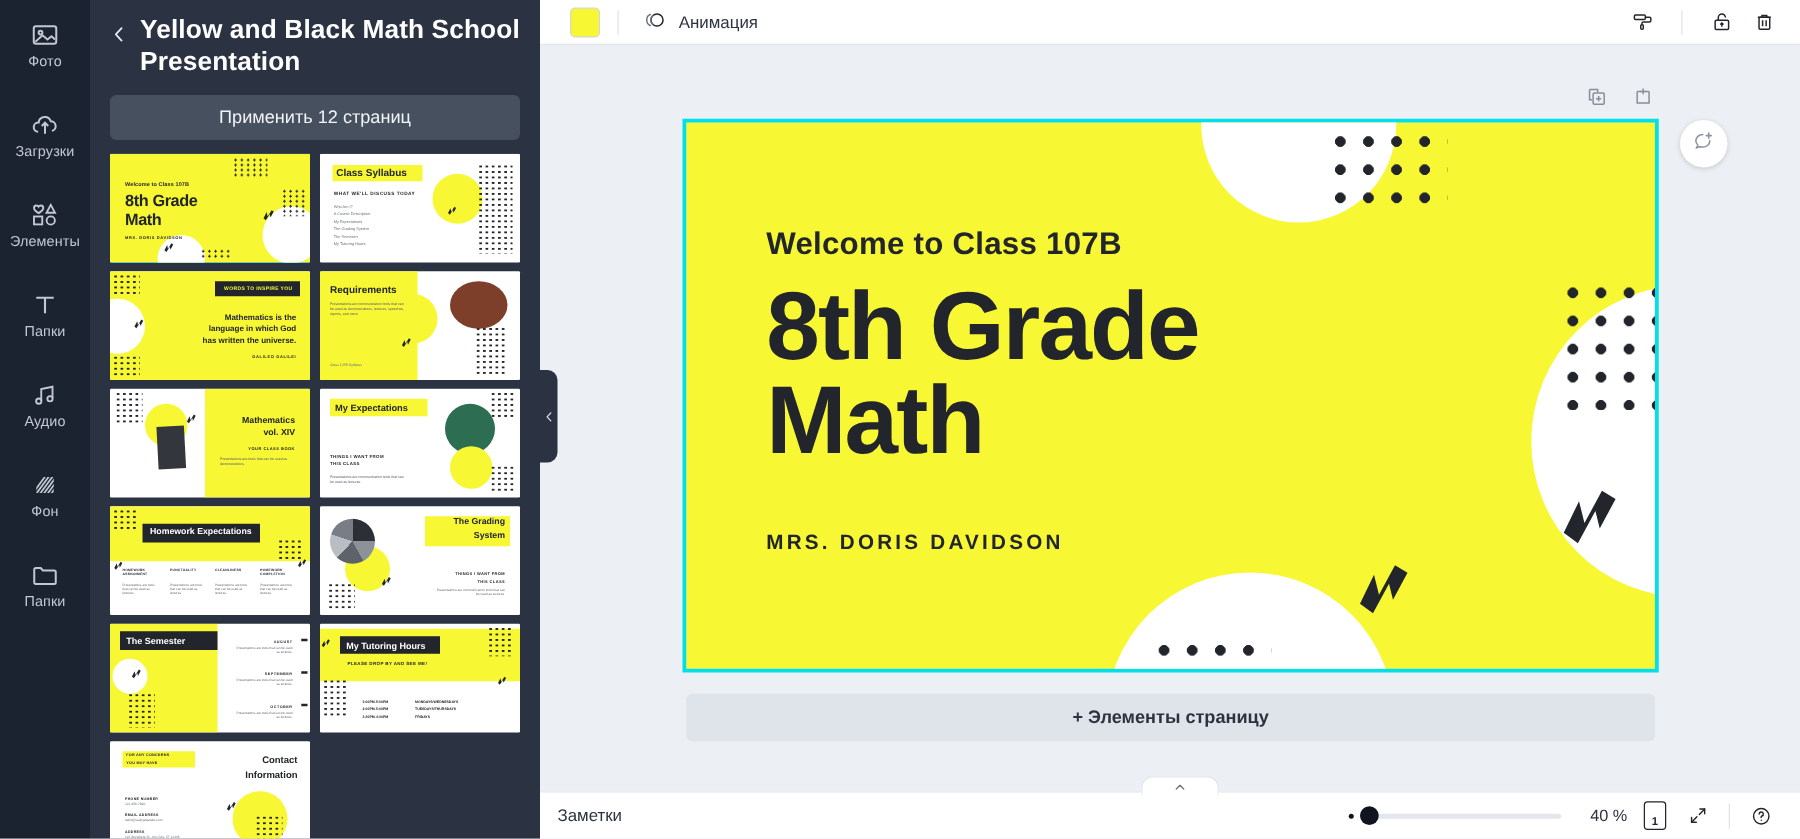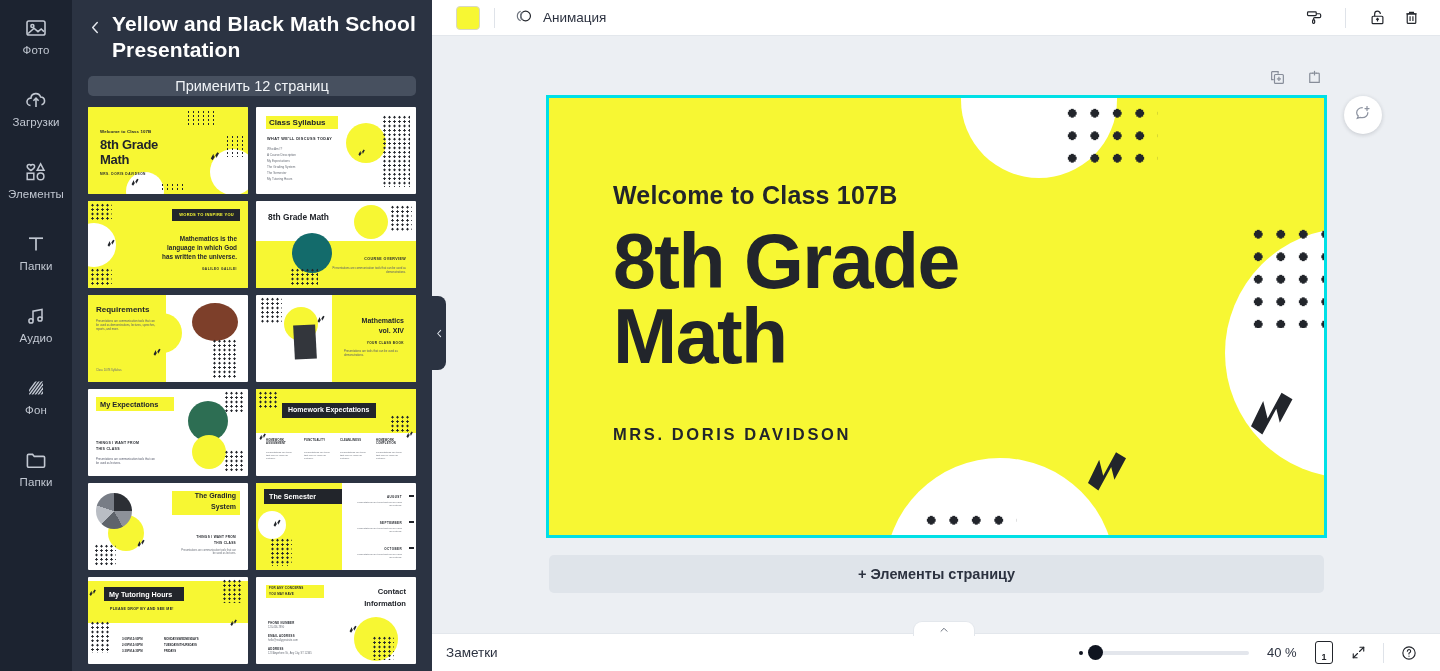--- a/index.html
+++ b/index.html
@@ -39,21 +39,21 @@
   .panel-head { display: flex; align-items: flex-start; padding: 8px 14px 0 10px; gap: 4px; }
   .panel-back {
     width: 26px; height: 30px; display:flex; align-items:center; justify-content:center;
     color: #e6eaf0; cursor: pointer; flex: none; margin-top: 4px;
   }
   .panel-title {
     color: #ffffff; font-size: 21px; font-weight: 700; line-height: 1.22;
     letter-spacing: .1px; padding-top: 3px;
   }
   .apply-btn {
-    margin: 14px 16px 0 16px; height: 20px; border-radius: 5px;
+    margin: 14px 16px 0 16px; height: 36px; border-radius: 5px;
     background: #47505f; color: #f0f3f7; font-size: 14.5px;
     display: flex; align-items: center; justify-content: center; cursor: pointer;
     border: none; width: calc(100% - 32px);
     font-family: "Liberation Sans", sans-serif;
   }
   .thumbs {
     margin-top: 11px; padding: 0 16px 14px 16px;
     display: grid; grid-template-columns: 1fr 1fr; gap: 7px 8px;
     height: 566px; overflow: hidden;
   }
@@ -157,21 +157,21 @@
     position: absolute; left: 432px; top: 633px; width: 1008px; height: 38px;
     background: #ffffff; border-top: 1px solid #e3e7ec;
     display: flex; align-items: center; padding: 0 14px; z-index: 3;
   }
   .notes { font-size: 13.5px; color: #2c3240; cursor: pointer; }
   .bot-right { margin-left: auto; display: flex; align-items: center; gap: 0; }
   .slider { position: relative; width: 170px; height: 16px; cursor: pointer; display:flex; align-items:center; }
   .slider .track { position:absolute; left: 10px; right: 0; height: 4px; background: #e3e6ec; border-radius: 2px; }
   .slider .tick { position:absolute; left: 0; width: 4px; height: 4px; border-radius:50%; background:#0f1420; }
   .slider .knob { position:absolute; left: 9px; width: 15px; height: 15px; border-radius: 50%; background: #0f1420; }
-  .zoomval { font-size: 13px; color: #2c3240; margin-left: 18px; width: 40px; text-align: left; }
+  .zoomval { font-size: 13px; color: #2c3240; margin-left: 18px; width: 40px; text-align: center; }
   .bot-ico {
     width: 34px; height: 30px; display: flex; align-items: center; justify-content: center;
     cursor: pointer; color: #22252b; position: relative;
   }
   .pagebox {
     width: 18px; height: 23px; border: 1.6px solid #22252b; border-radius: 3px;
     display: flex; align-items: flex-end; justify-content: center;
     font-size: 9px; font-weight: 700; color: #22252b; padding-bottom: 1px;
   }
   .bot-div { width:1px; height:20px; background:#dfe3e9; margin: 0 8px; }
@@ -330,30 +330,20 @@
         <div class="m-txt" style="right:14px;top:11px;font-size:4px;color:#f7f733;letter-spacing:.3px;">WORDS TO INSPIRE YOU</div>
         <div class="m-txt" style="right:11px;top:34px;font-size:6.4px;">Mathematics is the</div>
         <div class="m-txt" style="right:11px;top:43px;font-size:6.4px;">language in which God</div>
         <div class="m-txt" style="right:11px;top:52px;font-size:6.4px;">has written the universe.</div>
         <div class="m-txt" style="right:11px;top:66px;font-size:3.2px;letter-spacing:.5px;">GALILEO GALILEI</div>
         <svg class="zig" style="left:18px;top:36px;" width="12" height="12" viewBox="0 0 40 40">
             <path d="M4 24 L14 12 L14 22 L26 10 L30 14 L20 26 L20 18 L8 30 Z" fill="#22252b" transform="rotate(-12 20 20)"></path>
           </svg>
       </div>
 
-      <div class="thumb">
-        <div class="m-hl" style="left:0;top:40px;right:0;height:47px;"></div>
-        <div class="m-circle" style="right:28px;top:4px;width:34px;height:34px;background:#f7f733;"></div>
-        <div class="m-txt" style="left:12px;top:11px;font-size:8.4px;">8th Grade Math</div>
-        <div class="m-circle" style="left:36px;top:32px;width:40px;height:40px;background:#136b6b;overflow:hidden;"></div>
-        <div class="m-dots" style="left:34px;bottom:2px;width:28px;height:18px;background-image:radial-gradient(#22252b 30%,transparent 31%);background-size:5px 4.4px;"></div>
-        <div class="m-dots" style="right:4px;top:4px;width:22px;height:26px;background-image:radial-gradient(#22252b 30%,transparent 31%);background-size:5px 4.4px;"></div>
-        <div class="m-txt" style="right:10px;top:56px;font-size:3.6px;letter-spacing:.4px;">COURSE OVERVIEW</div>
-        <div class="m-txt" style="right:10px;top:65px;font-size:2.8px;font-weight:400;color:#55596a;width:74px;white-space:normal;text-align:right;">Presentations are communication tools that can be used as demonstrations.</div>
-      </div>
 
       <div class="thumb">
         <div class="m-hl" style="left:0;top:0;width:78px;bottom:0;"></div>
         <div class="m-circle" style="left:54px;top:18px;width:40px;height:40px;background:#f7f733;"></div>
         <div class="m-circle" style="right:10px;top:8px;width:46px;height:38px;background:#7d3f2a;border-radius:50%;"></div>
         <div class="m-txt" style="left:8px;top:10px;font-size:8px;">Requirements</div>
         <div class="m-txt" style="left:8px;top:24px;font-size:2.8px;font-weight:400;color:#55596a;width:62px;white-space:normal;">Presentations are communication tools that can be used as demonstrations, lectures, speeches, reports, and more.</div>
         <div class="m-txt" style="left:8px;bottom:10px;font-size:2.8px;font-weight:400;color:#6a6f78;">Class 107B Syllabus</div>
         <div class="m-dots" style="right:12px;top:44px;width:24px;height:40px;background-image:radial-gradient(#22252b 30%,transparent 31%);background-size:5px 4.4px;"></div>
         <svg class="zig" style="left:64px;bottom:24px;" width="12" height="12" viewBox="0 0 40 40">

